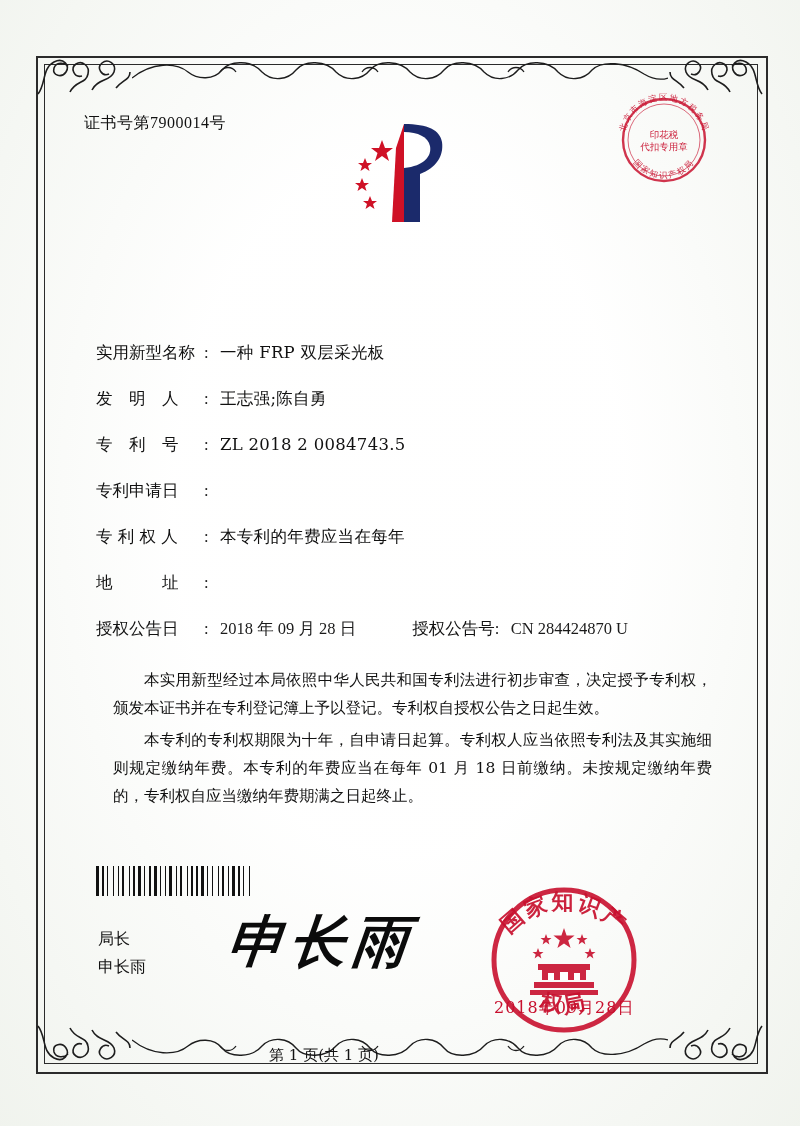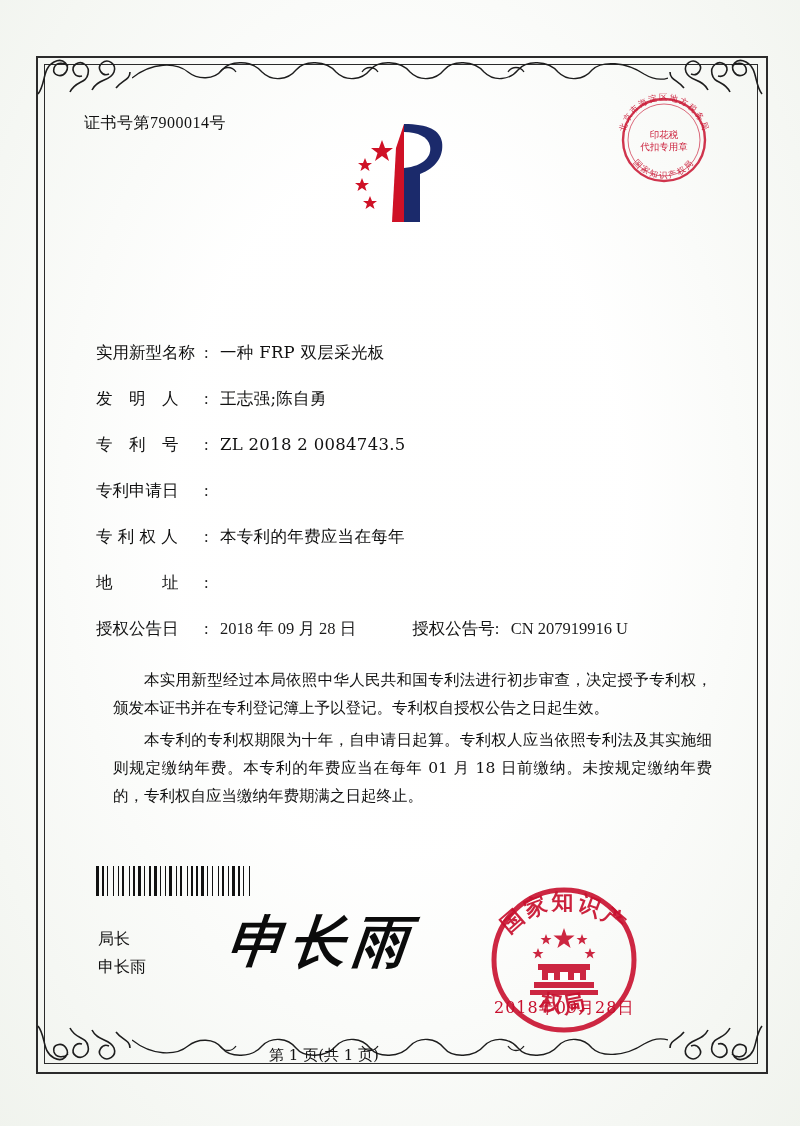--- a/index.html
+++ b/index.html
@@ -379,21 +379,21 @@
       <span class="field-colon">:</span>
     </div>
 
     <div class="field-row dual">
       <span class="field-label">授权公告日</span>
       <span class="field-colon">:</span>
       <span>2018 年 09 月 28 日</span>
       <span class="dual-right">
         <span class="field-label">授权公告号</span>
         <span class="field-colon">:</span>
-        <span>CN 207919916 U</span>
+        <span>CN 284424870 U</span>
       </span>
     </div>
 
   </div>
 
   <div class="body-text">
     <p>本实用新型经过本局依照中华人民共和国专利法进行初步审查，决定授予专利权，颁发本证书并在专利登记簿上予以登记。专利权自授权公告之日起生效。</p>
     <p>本专利的专利权期限为十年，自申请日起算。专利权人应当依照专利法及其实施细则规定缴纳年费。本专利的年费应当在每年 01 月 18 日前缴纳。未按规定缴纳年费的，专利权自应当缴纳年费期满之日起终止。</p>
   </div>
 

